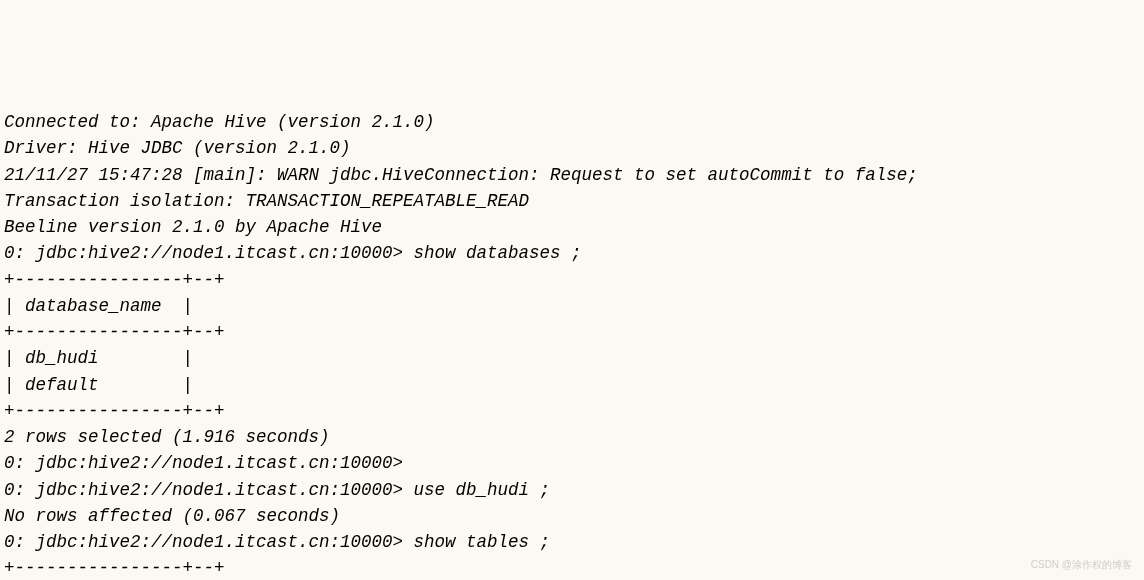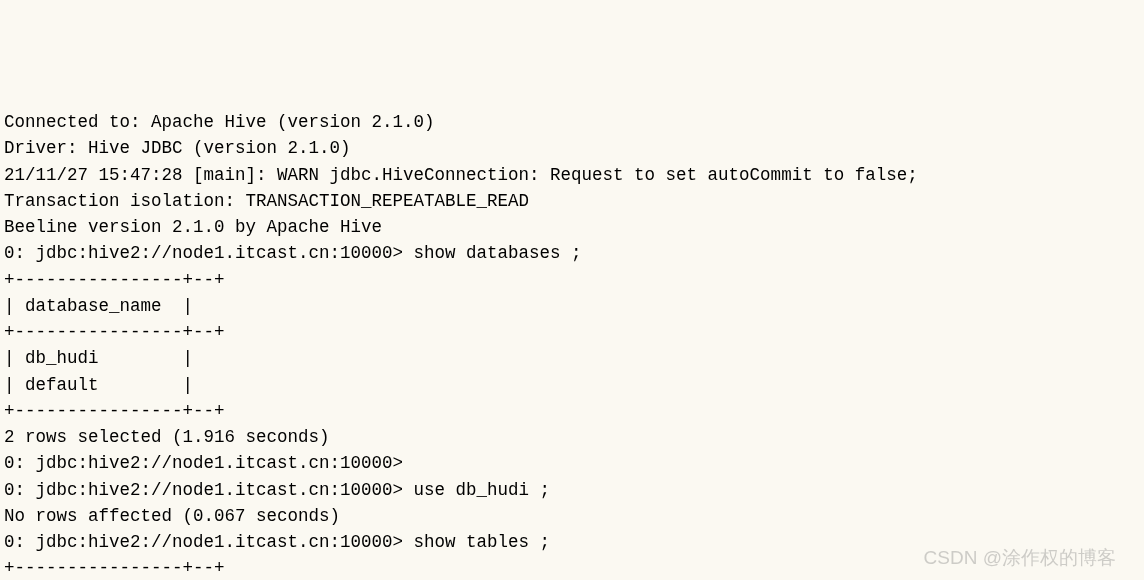--- a/index.html
+++ b/index.html
@@ -11,28 +11,29 @@
       line-height: 1.5;
       color: #000;
       white-space: pre;
       overflow: hidden;
       width: 1144px;
       height: 580px;
       box-sizing: border-box;
     }
     .line {
       display: block;
+      font-style: italic;
     }
     .watermark {
       position: absolute;
       bottom: 8px;
-      right: 28px;
+      right: 12px;
       color: rgba(120, 120, 120, 0.35);
       font-family: sans-serif;
-      font-size: 19px;
+      font-size: 10px;
       pointer-events: none;
     }
   </style>
 </head>
 <body>
 
 
 
 <span class="line">Connected to: Apache Hive (version 2.1.0)</span><span class="line">Driver: Hive JDBC (version 2.1.0)</span><span class="line">21/11/27 15:47:28 [main]: WARN jdbc.HiveConnection: Request to set autoCommit to false;</span><span class="line">Transaction isolation: TRANSACTION_REPEATABLE_READ</span><span class="line">Beeline version 2.1.0 by Apache Hive</span><span class="line">0: jdbc:hive2://node1.itcast.cn:10000&gt; show databases ;</span><span class="line">+----------------+--+</span><span class="line">| database_name  |</span><span class="line">+----------------+--+</span><span class="line">| db_hudi        |</span><span class="line">| default        |</span><span class="line">+----------------+--+</span><span class="line">2 rows selected (1.916 seconds)</span><span class="line">0: jdbc:hive2://node1.itcast.cn:10000&gt;</span><span class="line">0: jdbc:hive2://node1.itcast.cn:10000&gt; use db_hudi ;</span><span class="line">No rows affected (0.067 seconds)</span><span class="line">0: jdbc:hive2://node1.itcast.cn:10000&gt; show tables ;</span><span class="line">+----------------+--+</span>
 

